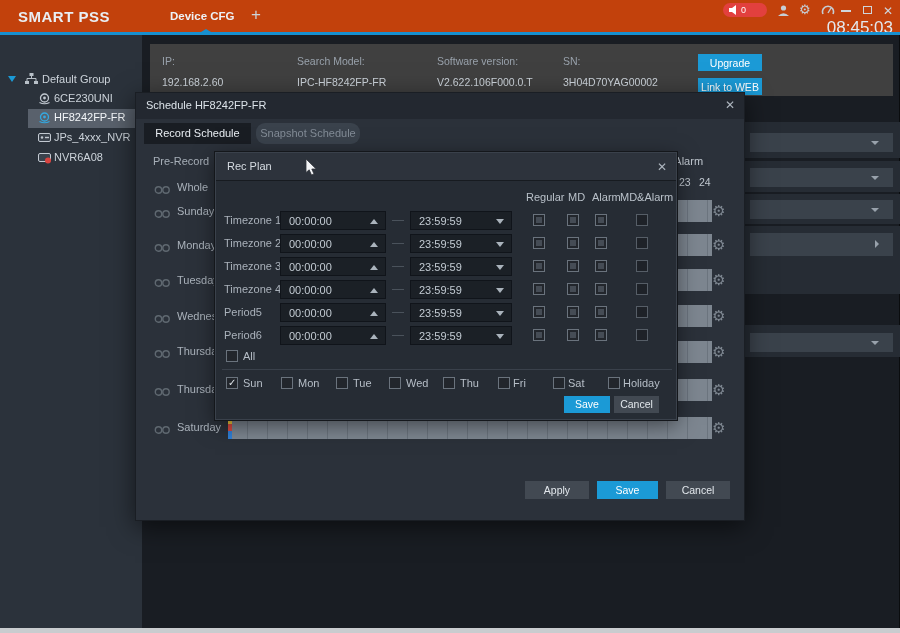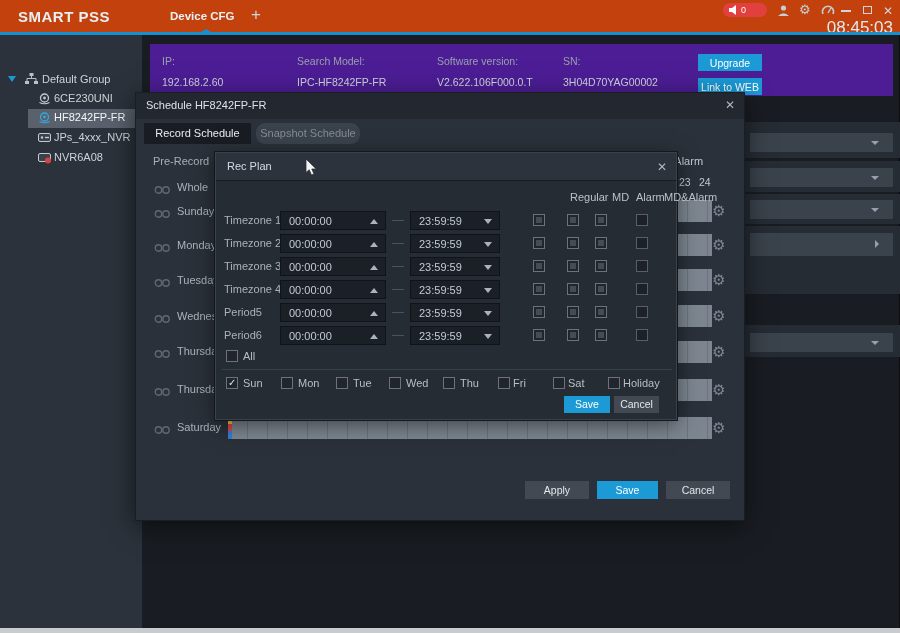--- a/index.html
+++ b/index.html
@@ -30,21 +30,21 @@
   
   #sidebar { left:0; top:35px; width:142px; height:593px; background:#2b323b; }
   .searchbox { left:6px; top:8px; width:130px; height:19px; background:#1e242b; border:1px solid #3a424c; }
   .searchbox input { position:absolute; left:5px; top:1px; width:100px; height:15px; background:transparent;
                      border:none; outline:none; color:#8a939d; font-size:10.5px; font-family:"Liberation Sans",sans-serif; }
   .tree-label { font-size:11px; color:#ccd3da; white-space:nowrap; }
   .sel-row { left:28px; top:74px; width:114px; height:19px; background:#59616c; }
   .tree-label.sel { color:#f3f6f9; }
 
   
-  #infopanel { left:150px; top:44px; width:743px; height:52px; background:#4c1d95; }
+  #infopanel { left:150px; top:44px; width:743px; height:52px; background:#404040; }
   .fld-label { top:11px; font-size:10.5px; color:#98a1ab; white-space:nowrap; }
   .fld-value { top:32px; font-size:10.5px; color:#ced5dc; white-space:nowrap; }
   .blue-btn { background:#1b9ad6; color:#fff; font-size:10.5px; text-align:center; border:none; }
 
   
   .rp-strip { left:745px; width:155px; background:#262c34; }
   .rp-bar { left:750px; width:143px; background:#3a424b; }
   .dd-arrow { position:absolute; right:14px; top:8px; width:0; height:0;
               border-left:4px solid transparent; border-right:4px solid transparent; border-top:4px solid #98a1ab; }
   .dd-arrow.r { border-top:4px solid transparent; border-bottom:4px solid transparent; border-left:4px solid #98a1ab;
@@ -71,27 +71,27 @@
   .gear { left:576px; font-size:15px; color:#7e8791; line-height:16px; }
   .hdr-partial { left:531px; top:62px; font-size:11px; color:#c2c9d1; }
   .hour { top:83px; font-size:10.5px; color:#c2c9d1; }
   .grey-btn { background:#424952; color:#e2e7ec; font-size:10.5px; text-align:center; border:none; }
   .sd-btn { top:388px; height:18px; line-height:18px; }
 
   #recplan { left:215px; top:152px; width:462px; height:268px; background:#262c34;
              border:1px solid #3a414b; box-shadow:0 0 0 1px #14171b, 0 5px 20px rgba(0,0,0,.5); }
   .rph { left:0; top:0; width:100%; height:28px; background:#2d333c; border-bottom:1px solid #171b20; }
   .rph .t { position:absolute; left:11px; top:7px; font-size:11px; color:#d6dce2; }
-  .colh { top:38px; font-size:11px; color:#b9c1c9;margin-left:44px; }
+  .colh { top:38px; font-size:11px; color:#b9c1c9; }
   .rp-row { left:0; width:100%; height:19px; }
   .rp-name { position:absolute; left:8px; top:3px; font-size:11px; color:#aab2bb; white-space:nowrap; }
   .tfield { position:absolute; top:0; height:19px; background:#1b2026; border:1px solid #10141a; }
   .tfield .v { position:absolute; left:8px; top:3px; font-size:11px; color:#c3cbd3; }
   .tfield.start { left:64px; width:106px; }
-  .tfield.end { left:194px; width:90px; }
+  .tfield.end { left:194px; width:102px; }
   .spin { position:absolute; right:7px; width:0; height:0; border-left:4px solid transparent; border-right:4px solid transparent; }
   .spin.up { top:7px; border-bottom:5px solid #aab3bc; }
   .spin.dn { top:7px; border-top:5px solid #aab3bc; }
   .dash { position:absolute; left:176px; top:9px; width:12px; height:1px; background:#4a525b; }
   .cb { position:absolute; width:12px; height:12px; background:#22262c; border:1px solid #6a737d; }
   .cb.dim::after { content:""; position:absolute; inset:2px; background:#454c55; }
   .cb.empty { border-color:#565e67; background:#1e2228; }
   .cb.checked::after { content:"✓"; position:absolute; left:1px; top:-1px; font-size:10px; color:#dce2e8; }
   .day-lbl { position:absolute; top:224px; font-size:11px; color:#b6bec7; }
   .divider { left:6px; top:216px; width:450px; height:1px; background:#3a414b; }

